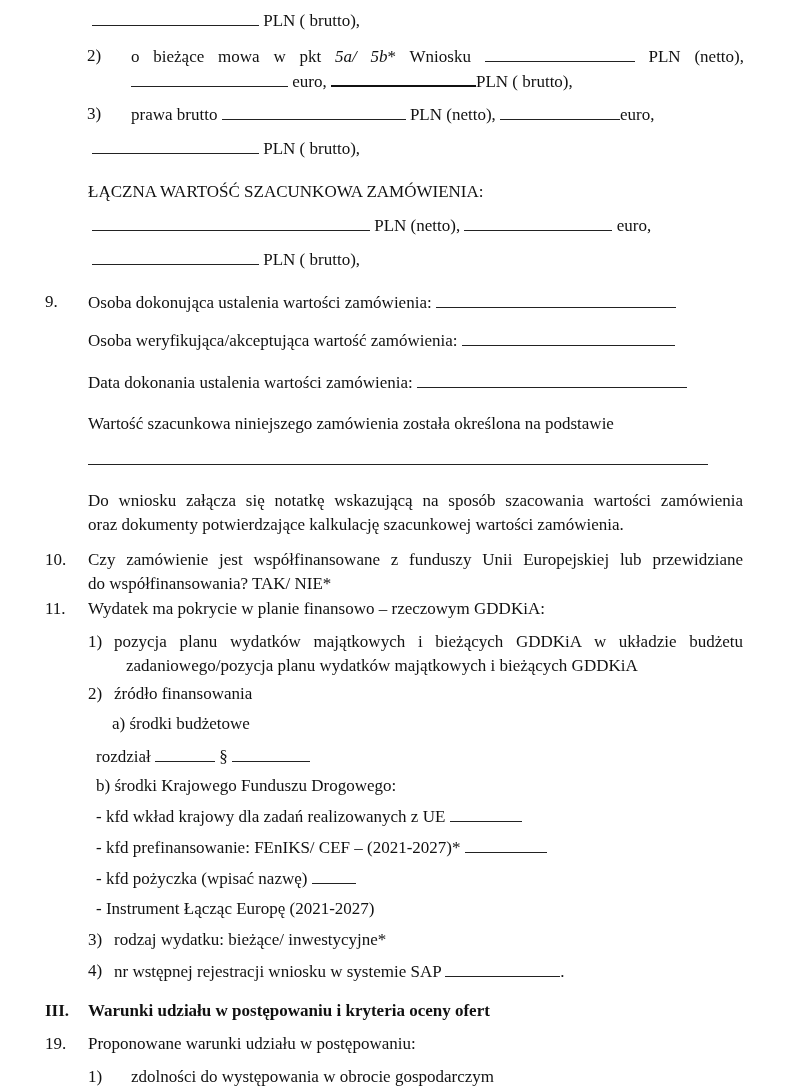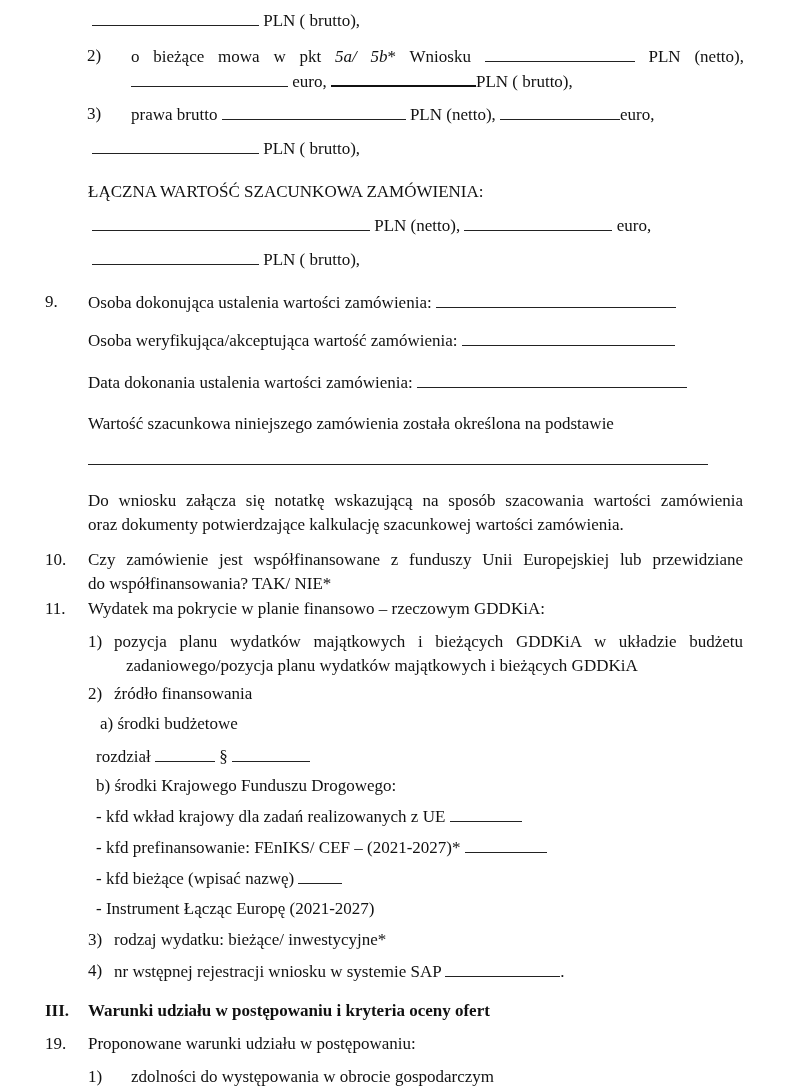--- a/index.html
+++ b/index.html
@@ -67,33 +67,33 @@
 
 <div class="ln" style="left:45px;top:599px;">11.</div>
 <div class="ln" style="left:88px;top:599px;">Wydatek ma pokrycie w planie finansowo – rzeczowym GDDKiA:</div>
 
 <div class="ln" style="left:88px;top:632px;">1)</div>
 <div class="ln just" style="left:114px;top:632px;width:629px;">pozycja planu wydatków majątkowych i bieżących GDDKiA w układzie budżetu</div>
 <div class="ln" style="left:126px;top:656px;">zadaniowego/pozycja planu wydatków majątkowych i bieżących GDDKiA</div>
 
 <div class="ln" style="left:88px;top:684px;">2)</div>
 <div class="ln" style="left:114px;top:684px;">źródło finansowania</div>
-<div class="ln" style="left:100px;top:714px;">a) środki budżetowe</div>
+<div class="ln" style="left:112px;top:714px;">a) środki budżetowe</div>
 <div class="ln" style="left:96px;top:746px;">
   <span>rozdział </span><span class="blank" style="width:60px"></span><span> § </span><span class="blank" style="width:78px"></span>
 </div>
 <div class="ln" style="left:96px;top:776px;">b) środki Krajowego Funduszu Drogowego:</div>
 <div class="ln" style="left:96px;top:806px;">
   <span>- kfd wkład krajowy dla zadań realizowanych z UE </span><span class="blank" style="width:72px"></span>
 </div>
 <div class="ln" style="left:96px;top:837px;">
   <span>- kfd prefinansowanie: FEnIKS/ CEF – (2021-2027)* </span><span class="blank" style="width:82px"></span>
 </div>
 <div class="ln" style="left:96px;top:868px;">
-  <span>- kfd bieżące (wpisać nazwę) </span><span class="blank" style="width:44px"></span>
+  <span>- kfd pożyczka (wpisać nazwę) </span><span class="blank" style="width:44px"></span>
 </div>
 <div class="ln" style="left:96px;top:899px;">- Instrument Łącząc Europę (2021-2027)</div>
 
 <div class="ln" style="left:88px;top:930px;">3)</div>
 <div class="ln" style="left:114px;top:930px;">rodzaj wydatku: bieżące/ inwestycyjne*</div>
 <div class="ln" style="left:88px;top:961px;">4)</div>
 <div class="ln" style="left:114px;top:961px;">
   <span>nr wstępnej rejestracji wniosku w systemie SAP </span><span class="blank" style="width:115px"></span><span>.</span>
 </div>
 

